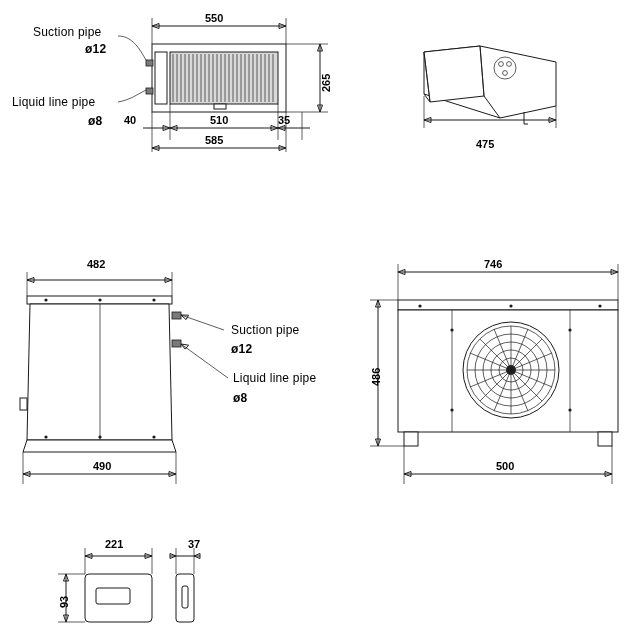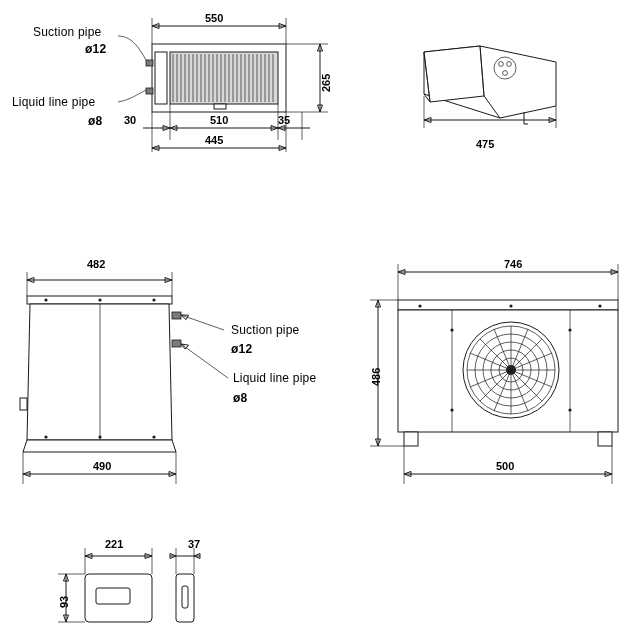--- a/index.html
+++ b/index.html
@@ -252,34 +252,34 @@
   </svg>
 
   <div class="lbl plain" style="left:33px;top:25px;">Suction pipe</div>
   <div class="lbl" style="left:85px;top:42px;">ø12</div>
   <div class="lbl plain" style="left:12px;top:95px;">Liquid line pipe</div>
   <div class="lbl" style="left:88px;top:114px;">ø8</div>
 
   <div class="dim" style="left:205px;top:12px;">550</div>
   <div class="dim vert" style="left:320px;top:92px;">265</div>
   <div class="dim" style="left:210px;top:114px;">510</div>
-  <div class="dim" style="left:124px;top:114px;">30</div>
+  <div class="dim" style="left:124px;top:114px;">40</div>
   <div class="dim" style="left:278px;top:114px;">35</div>
-  <div class="dim" style="left:205px;top:134px;">445</div>
+  <div class="dim" style="left:205px;top:134px;">585</div>
 
   <div class="dim" style="left:476px;top:138px;">475</div>
 
   <div class="dim" style="left:87px;top:258px;">482</div>
   <div class="dim" style="left:93px;top:460px;">490</div>
   <div class="lbl plain" style="left:231px;top:323px;">Suction pipe</div>
   <div class="lbl" style="left:231px;top:342px;">ø12</div>
   <div class="lbl plain" style="left:233px;top:371px;">Liquid line pipe</div>
   <div class="lbl" style="left:233px;top:391px;">ø8</div>
 
-  <div class="dim" style="left:504px;top:258px;">746</div>
+  <div class="dim" style="left:484px;top:258px;">746</div>
   <div class="dim vert" style="left:370px;top:386px;">486</div>
   <div class="dim" style="left:496px;top:460px;">500</div>
 
   <div class="dim" style="left:105px;top:538px;">221</div>
   <div class="dim" style="left:188px;top:538px;">37</div>
   <div class="dim vert" style="left:58px;top:608px;">93</div>
 
 </div>
 
 </body></html>

